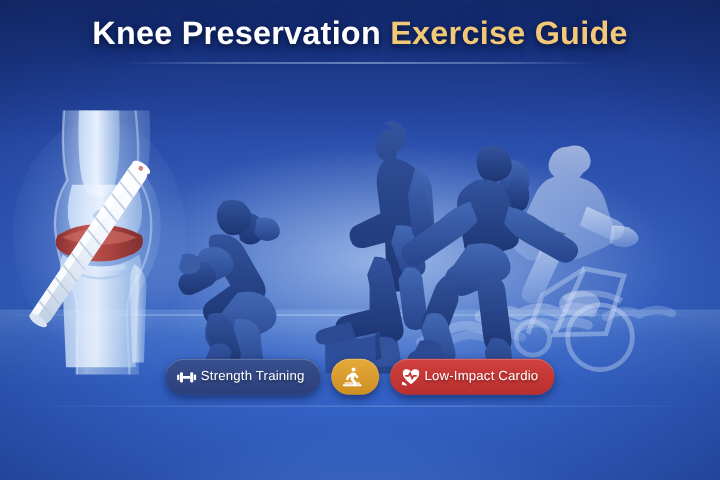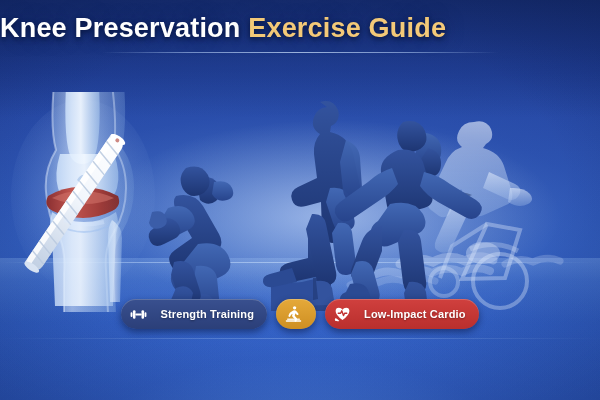--- a/index.html
+++ b/index.html
@@ -21,43 +21,43 @@
 
   
   .floor{position:absolute;left:0;right:0;top:258px;height:142px;pointer-events:none;
     background:linear-gradient(180deg, rgba(146,186,240,.30) 0%, rgba(110,158,228,.20) 16%, rgba(60,108,206,.06) 46%, rgba(40,84,186,0) 100%);}
   .floorline{position:absolute;left:0;right:0;top:262px;height:1px;pointer-events:none;
     background:linear-gradient(90deg,rgba(200,224,255,0) 0%,rgba(200,224,255,.45) 22%,rgba(210,232,255,.55) 55%,rgba(200,224,255,.12) 88%,rgba(200,224,255,0) 100%);}
   .floorline2{position:absolute;left:0;right:0;top:338px;height:1px;pointer-events:none;
     background:linear-gradient(90deg,rgba(190,218,255,0) 0%,rgba(190,218,255,.22) 30%,rgba(190,218,255,.30) 60%,rgba(190,218,255,0) 100%);}
 
   
-  .header{position:absolute;left:0;right:0;top:14px;z-index:7;}
+  .header{position:absolute;left:0;right:0;top:14px;text-align:center;z-index:7;}
   .title{font-size:27px;font-weight:700;letter-spacing:.2px;line-height:1.06;margin:0;
          text-shadow:0 2px 5px rgba(4,14,44,.75),0 0 18px rgba(10,26,70,.5);}
   .t-white{color:#FFFFFF;}
   .t-gold{color:#F3C978;}
   .rule{width:396px;height:1px;margin:9px auto 0;
         background:linear-gradient(90deg,rgba(170,200,250,0) 0%,rgba(186,212,252,.55) 22%,rgba(208,228,255,.72) 50%,rgba(186,212,252,.55) 78%,rgba(170,200,250,0) 100%);}
   .subtitle{margin:9px 0 0;font-size:12.6px;font-weight:700;color:#F2F6FF;letter-spacing:.1px;
             text-shadow:0 1px 4px rgba(4,14,44,.8);}
 
   
   .knee{position:absolute;left:8px;top:92px;width:150px;height:220px;z-index:4;}
   .knee svg{display:block;}
 
   
   .figs{position:absolute;left:0;right:0;top:96px;height:215px;z-index:5;}
   .figs svg{display:block;}
 
   
   .badges{position:absolute;left:0;right:0;top:298px;height:32px;z-index:9;
           display:flex;justify-content:center;align-items:center;gap:9px;}
-  .badge{display:flex;align-items:center;gap:12px;height:30px;padding:0 13px 0 8px;border-radius:15px;
-         color:#fff;font-size:11px;font-weight:700;white-space:nowrap;letter-spacing:.15px;
+  .badge{display:flex;align-items:center;gap:2px;height:30px;padding:0 13px 0 8px;border-radius:15px;
+         color:#fff;font-size:11px;font-weight:400;white-space:nowrap;letter-spacing:.15px;
          box-shadow:0 3px 7px rgba(4,14,48,.48), inset 0 1px 0 rgba(255,255,255,.20);}
   .badge .bi{width:19px;height:19px;flex:0 0 19px;display:block;}
   .badge .bl{text-shadow:0 1px 2px rgba(0,0,0,.35);}
   .b-strength{background:linear-gradient(180deg,#39508F 0%,#2B3F79 100%);}
   .b-balance {background:linear-gradient(180deg,#E5A93A 0%,#CE8F22 100%);}
   .b-cardio  {background:linear-gradient(180deg,#D0403E 0%,#B92F2D 100%);justify-content:center;}
   .b-joint   {background:linear-gradient(180deg,#2F55A8 0%,#21407F 100%);}
 </style>
 </head>
 <body>

